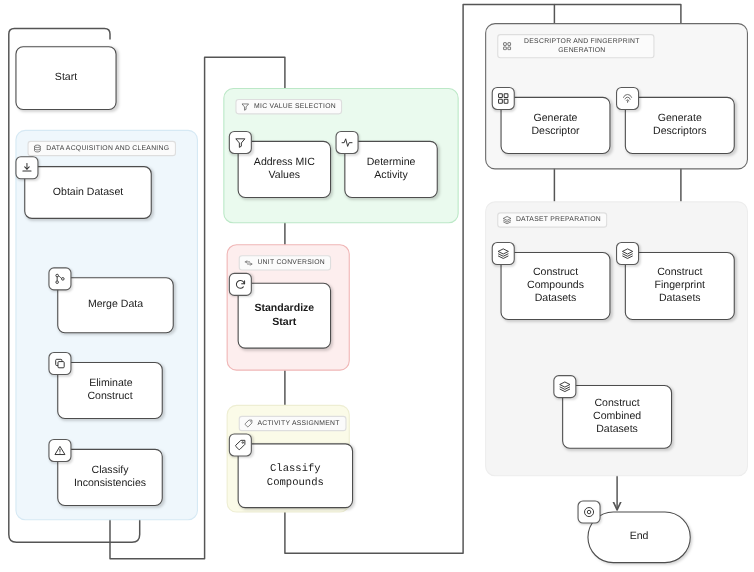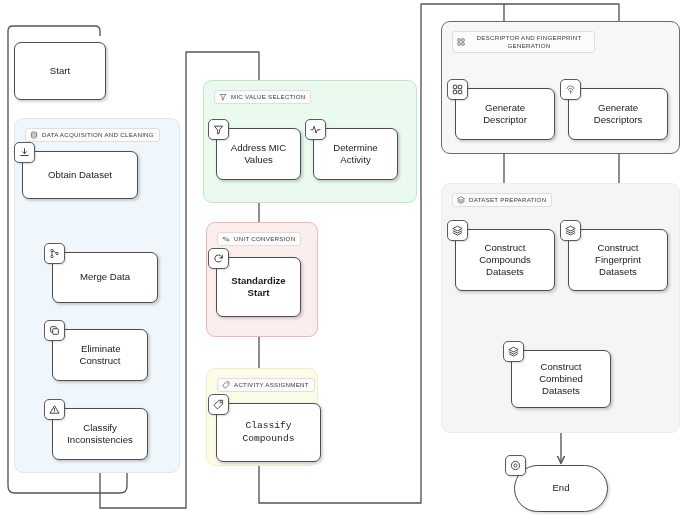--- a/index.html
+++ b/index.html
@@ -382,21 +382,21 @@
         <path d="M1.2 11.1 8 14.5 14.8 11.1" fill="none" stroke="#333" stroke-width="1.25" stroke-linejoin="round"></path>
       </svg>
     </span>
     <span class="label">
       <span>Construct</span><br>
       <span>Combined</span><br>
       <span>Datasets</span>
     </span>
   </div>
 
-  <div class="node terminal" style="left:514px; top:465px; width:94px; height:47px;text-align:right;">
+  <div class="node terminal" style="left:534px; top:465px; width:94px; height:47px;text-align:right;">
     <span class="badge" style="left:-10px; top:-11px;">
       <svg width="11" height="11" viewBox="0 0 16 16">
         <circle cx="8" cy="8" r="6" fill="none" stroke="#333" stroke-width="1.25"></circle>
         <circle cx="8" cy="8" r="2.3" fill="none" stroke="#333" stroke-width="1.25"></circle>
       </svg>
     </span>
     <span class="label">End</span>
   </div>
 
 </div>

